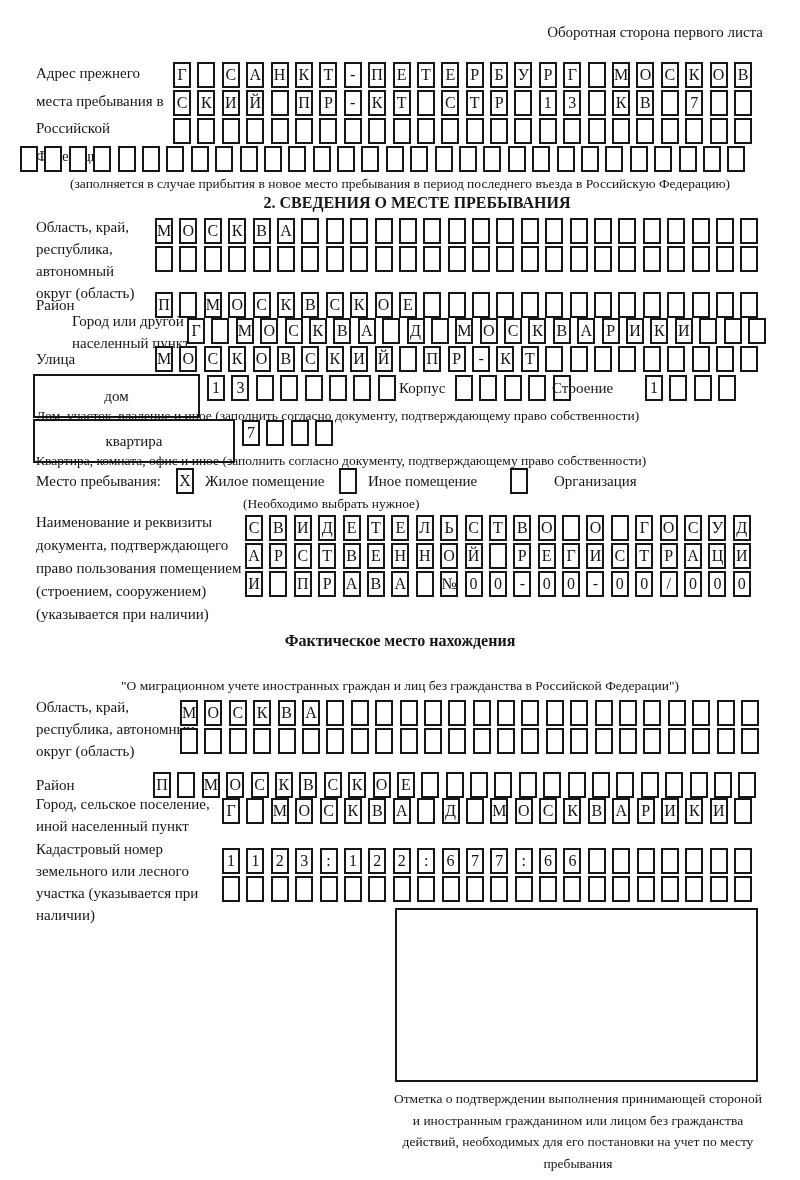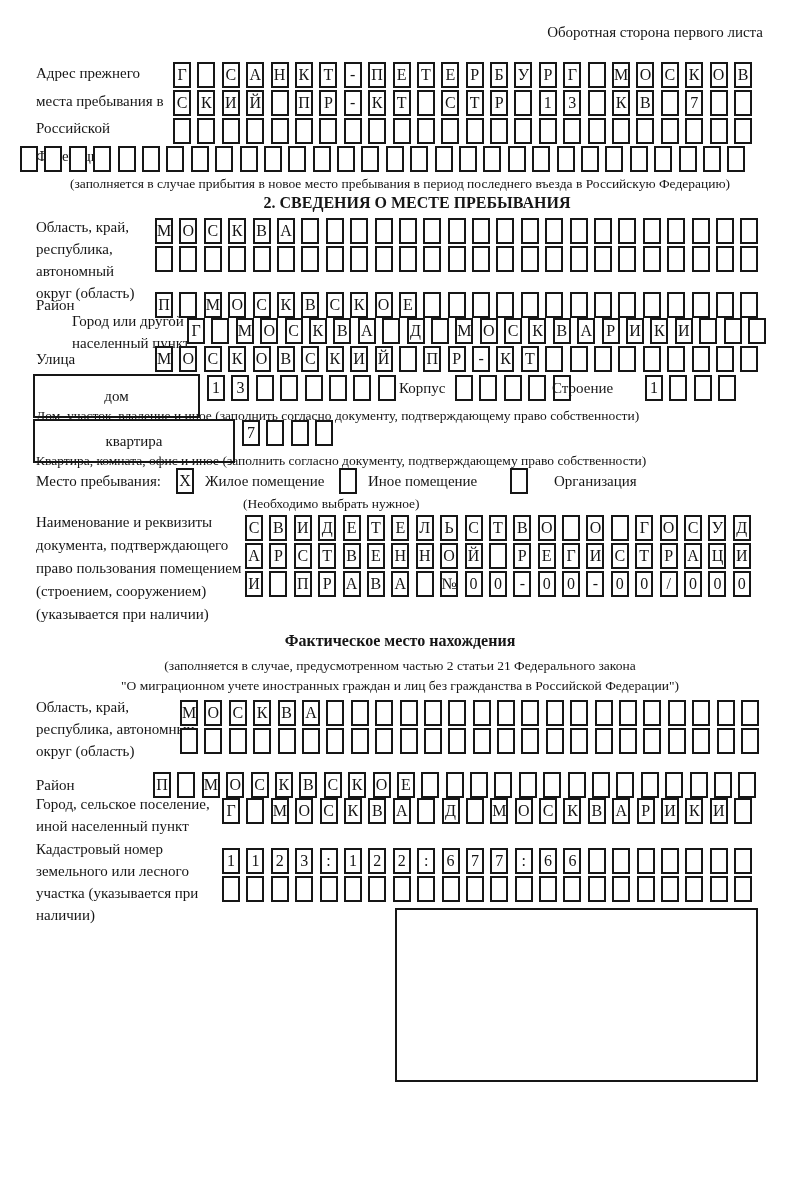--- a/index.html
+++ b/index.html
@@ -401,21 +401,20 @@
       <span class="cell">-</span>
       <span class="cell">0</span>
       <span class="cell">0</span>
       <span class="cell">/</span>
       <span class="cell">0</span>
       <span class="cell">0</span>
       <span class="cell">0</span>
     </div>
 
   <div class="title" style="top:632px;">Фактическое место нахождения</div>
-  <div class="caption center" style="top:656px;">(заполняется в случае, предусмотренном частью 2 статьи 21 Федерального закона</div>
   <div class="caption center" style="top:676px;">"О миграционном учете иностранных граждан и лиц без гражданства в Российской Федерации")</div>
 
   <div class="lbl" style="left:36px;top:696px;width:160px;">Область, край, республика, автономный округ (область)</div>
   <div class="boxrow" style="left:180px;top:700px;">
       <span class="cell">М</span>
       <span class="cell">О</span>
       <span class="cell">С</span>
       <span class="cell">К</span>
       <span class="cell">В</span>
       <span class="cell">А</span>
@@ -564,14 +563,15 @@
       <span class="cell"></span>
       <span class="cell"></span>
       <span class="cell"></span>
       <span class="cell"></span>
       <span class="cell"></span>
       <span class="cell"></span>
       <span class="cell"></span>
     </div>
 
   <div class="stamp" style="left:395px;top:908px;width:363px;height:174px;"></div>
+  <div class="stampnote">Отметка о подтверждении выполнения принимающей стороной и иностранным гражданином или лицом без гражданства действий, необходимых для его постановки на учет по месту пребывания</div>
 
 </div>
 
 </body></html>

